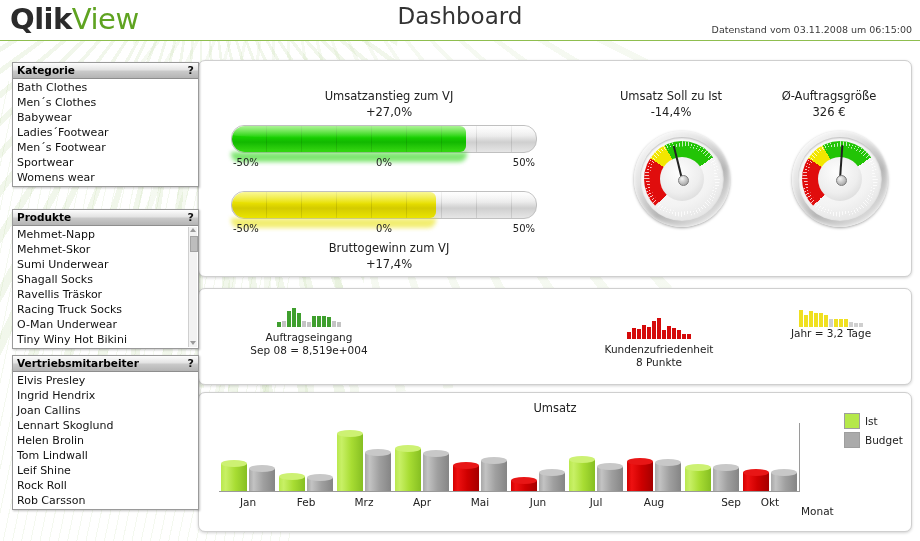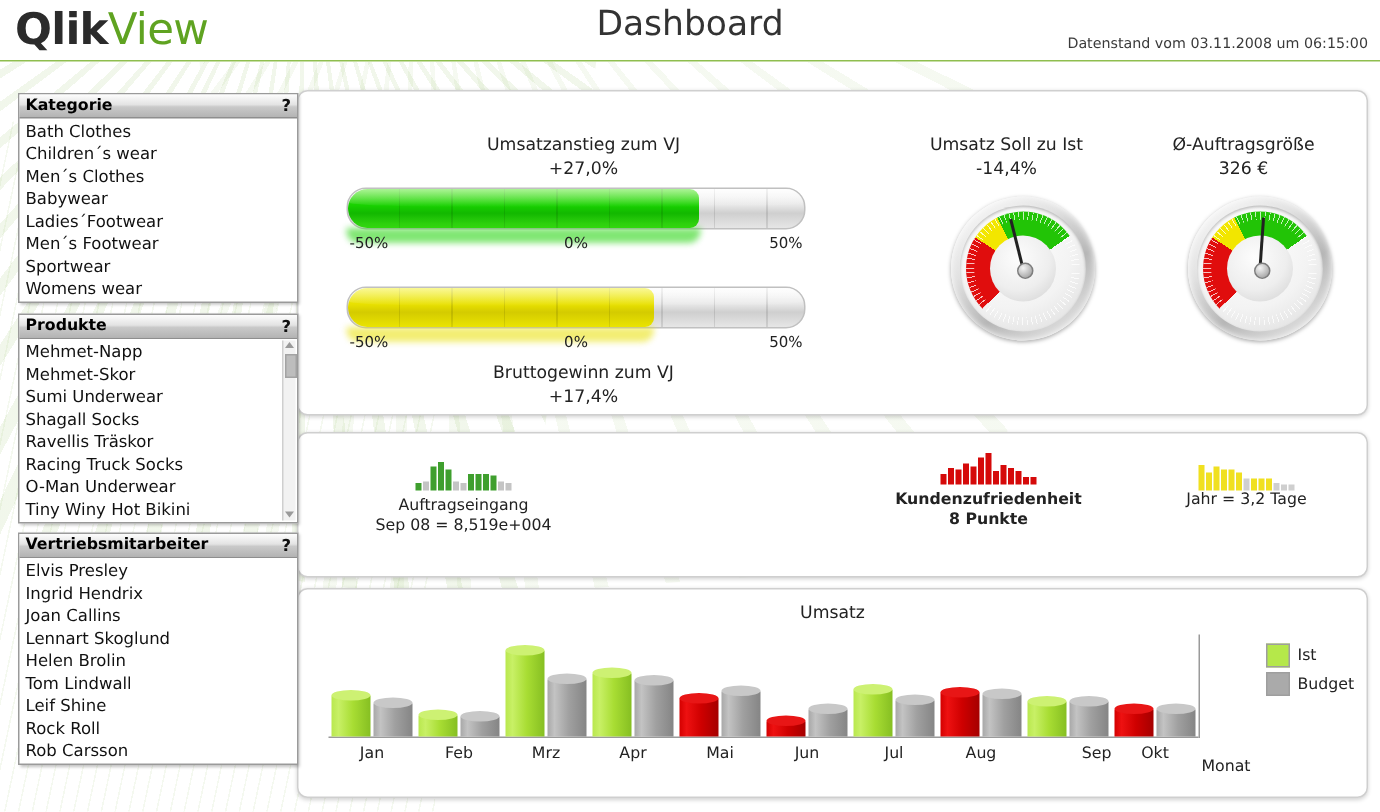--- a/index.html
+++ b/index.html
@@ -145,21 +145,20 @@
 <div id="header-rule"></div>
 
 <div id="sidebar">
     <div class="listbox" style="left: 12px; top: 62px; width: 185px;">
       <div class="lb-head">
         <span>Kategorie</span>
         <span class="q">?</span>
       </div>
       <div class="lb-body">
         <div class="lb-item">Bath Clothes</div>
-        <div class="lb-item">Children´s wear</div>
         <div class="lb-item">Men´s Clothes</div>
         <div class="lb-item">Babywear</div>
         <div class="lb-item">Ladies´Footwear</div>
         <div class="lb-item">Men´s Footwear</div>
         <div class="lb-item">Sportwear</div>
         <div class="lb-item">Womens wear</div>
       </div>
     </div>
     <div class="listbox" style="left: 12px; top: 209px; width: 185px;">
       <div class="lb-head">
@@ -277,21 +276,21 @@
         <i style="height: 11px; background: rgb(63, 159, 46);"></i>
         <i style="height: 11px; background: rgb(63, 159, 46);"></i>
         <i style="height: 11px; background: rgb(63, 159, 46);"></i>
         <i style="height: 10px; background: rgb(63, 159, 46);"></i>
         <i style="height: 6px; background: rgb(196, 196, 196);"></i>
         <i style="height: 5px; background: rgb(196, 196, 196);"></i>
       </div>
       <div class="spark-label">Auftragseingang</div>
       <div class="spark-label" style="margin-top: 0px;">Sep 08 = 8,519e+004</div>
     </div>
-    <div class="spark-wrap" style="left: 380px; top: 8px; width: 160px; font-weight: bold;">
+    <div class="spark-wrap" style="left: 380px; top: 24px; width: 160px;">
       <div class="spark">
         <i style="height: 7px; background: rgb(213, 10, 10);"></i>
         <i style="height: 11px; background: rgb(213, 10, 10);"></i>
         <i style="height: 10px; background: rgb(213, 10, 10);"></i>
         <i style="height: 14px; background: rgb(213, 10, 10);"></i>
         <i style="height: 12px; background: rgb(213, 10, 10);"></i>
         <i style="height: 18px; background: rgb(213, 10, 10);"></i>
         <i style="height: 21px; background: rgb(213, 10, 10);"></i>
         <i style="height: 9px; background: rgb(213, 10, 10);"></i>
         <i style="height: 13px; background: rgb(213, 10, 10);"></i>
@@ -412,21 +411,21 @@
       <div class="bar3d bar-red" style="left: 524px; top: 50px; height: 22px; bottom: auto;">
         <div class="body"></div>
         <div class="cap"></div>
       </div>
       <div class="bar3d bar-gray" style="left: 552px; top: 50px; height: 22px; bottom: auto;">
         <div class="body"></div>
         <div class="cap"></div>
       </div>
       <div class="xtick" style="left: 522px; top: 77px; width: 58px;">Okt</div>
     </div>
-  <div id="chart-legend" style="position:absolute;left:630px;top:36px;padding-left:15px;">
+  <div id="chart-legend" style="position:absolute;left:630px;top:20px;padding-left:15px;">
       <div class="legend-row">
         <span class="legend-sw" style="background: rgb(181, 232, 74);"></span>
         <span class="legend-tx">Ist</span>
       </div>
       <div class="legend-row">
         <span class="legend-sw" style="background: rgb(170, 170, 170);"></span>
         <span class="legend-tx">Budget</span>
       </div>
     </div>
   <div id="monat-label" style="left:602px;top:112px;">Monat</div>

